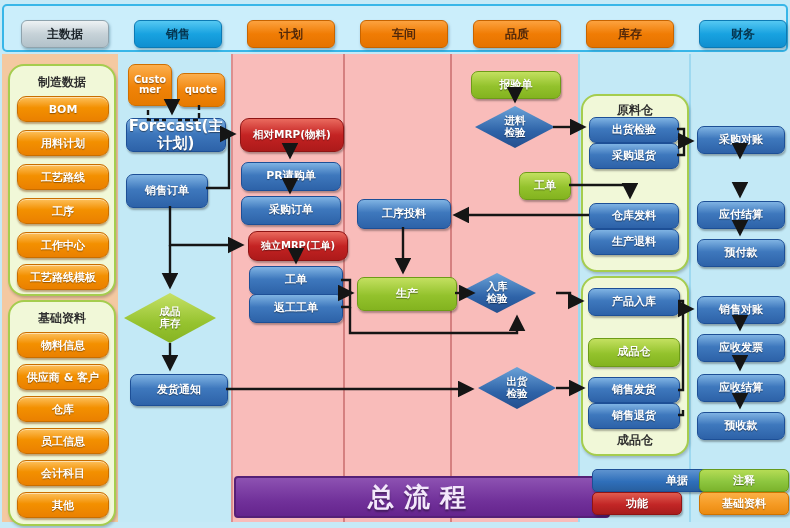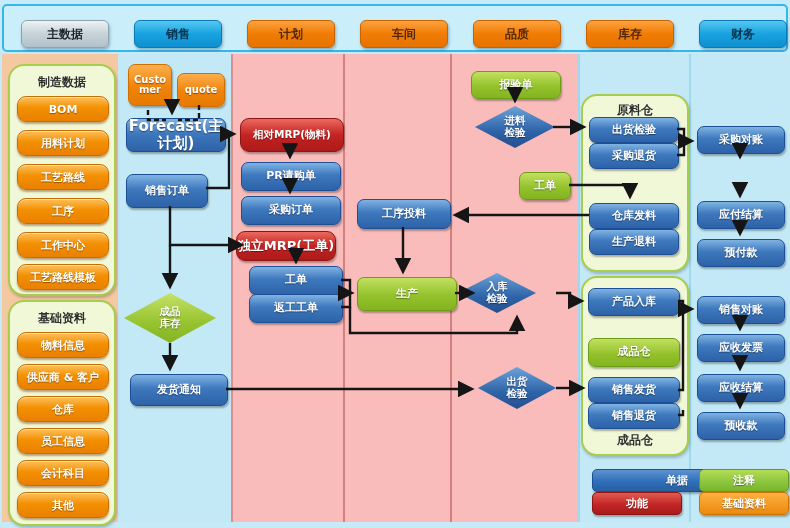--- a/index.html
+++ b/index.html
@@ -108,21 +108,21 @@
   <div class="node bx-blue" style="left:126px;top:118px;width:98px;height:32px;font-size:15px">Forecast(主计划)</div>
   <div class="node bx-blue" style="left:126px;top:174px;width:80px;height:32px">销售订单</div>
   <div class="node diamond d-green" style="left:124px;top:293px;width:92px;height:50px">
       <span class="dtext">成品库存</span>
     </div>
   <div class="node bx-blue" style="left:130px;top:374px;width:96px;height:30px">发货通知</div>
 
   <div class="node bx-red" style="left:240px;top:118px;width:102px;height:32px;font-size:10.5px">相对MRP(物料)</div>
   <div class="node bx-blue" style="left:241px;top:162px;width:98px;height:27px">PR请购单</div>
   <div class="node bx-blue" style="left:241px;top:196px;width:98px;height:27px">采购订单</div>
-  <div class="node bx-red" style="left:236px;top:231px;width:98px;height:28px;font-size:13px">独立MRP(工单)</div>
+  <div class="node bx-red" style="left:248px;top:231px;width:98px;height:28px;font-size:10px">独立MRP(工单)</div>
   <div class="node bx-blue" style="left:249px;top:266px;width:92px;height:27px">工单</div>
   <div class="node bx-blue" style="left:249px;top:294px;width:92px;height:27px">返工工单</div>
 
   <div class="node bx-blue" style="left:357px;top:199px;width:92px;height:28px">工序投料</div>
   <div class="node bx-green" style="left:357px;top:277px;width:98px;height:32px">生产</div>
 
   <div class="node bx-green" style="left:471px;top:71px;width:88px;height:26px">报验单</div>
   <div class="node diamond d-blue" style="left:475px;top:106px;width:80px;height:42px">
       <span class="dtext">进料检验</span>
     </div>
@@ -151,20 +151,21 @@
   <div class="node bx-blue" style="left:588px;top:403px;width:90px;height:24px">销售退货</div>
 
   <div class="node bx-blue" style="left:697px;top:126px;width:86px;height:26px">采购对账</div>
   <div class="node bx-blue" style="left:697px;top:201px;width:86px;height:26px">应付结算</div>
   <div class="node bx-blue" style="left:697px;top:239px;width:86px;height:26px">预付款</div>
   <div class="node bx-blue" style="left:697px;top:296px;width:86px;height:26px">销售对账</div>
   <div class="node bx-blue" style="left:697px;top:334px;width:86px;height:26px">应收发票</div>
   <div class="node bx-blue" style="left:697px;top:374px;width:86px;height:26px">应收结算</div>
   <div class="node bx-blue" style="left:697px;top:412px;width:86px;height:26px">预收款</div>
 
+  <div class="banner">总流程</div>
   <div class="chip l-blue" style="left:592px;top:469px">单据</div>
   <div class="chip l-red" style="left:592px;top:492px">功能</div>
   <div class="chip l-green" style="left:699px;top:469px">注释</div>
   <div class="chip l-orange" style="left:699px;top:492px">基础资料</div>
 
   <svg class="arrows" width="790" height="528" viewBox="0 0 790 528">
     <defs>
       <marker id="ah" markerWidth="8" markerHeight="8" refX="5.5" refY="3.5" orient="auto">
         <path d="M0,0 L7,3.5 L0,7 z" fill="#151515"></path>
       </marker>

